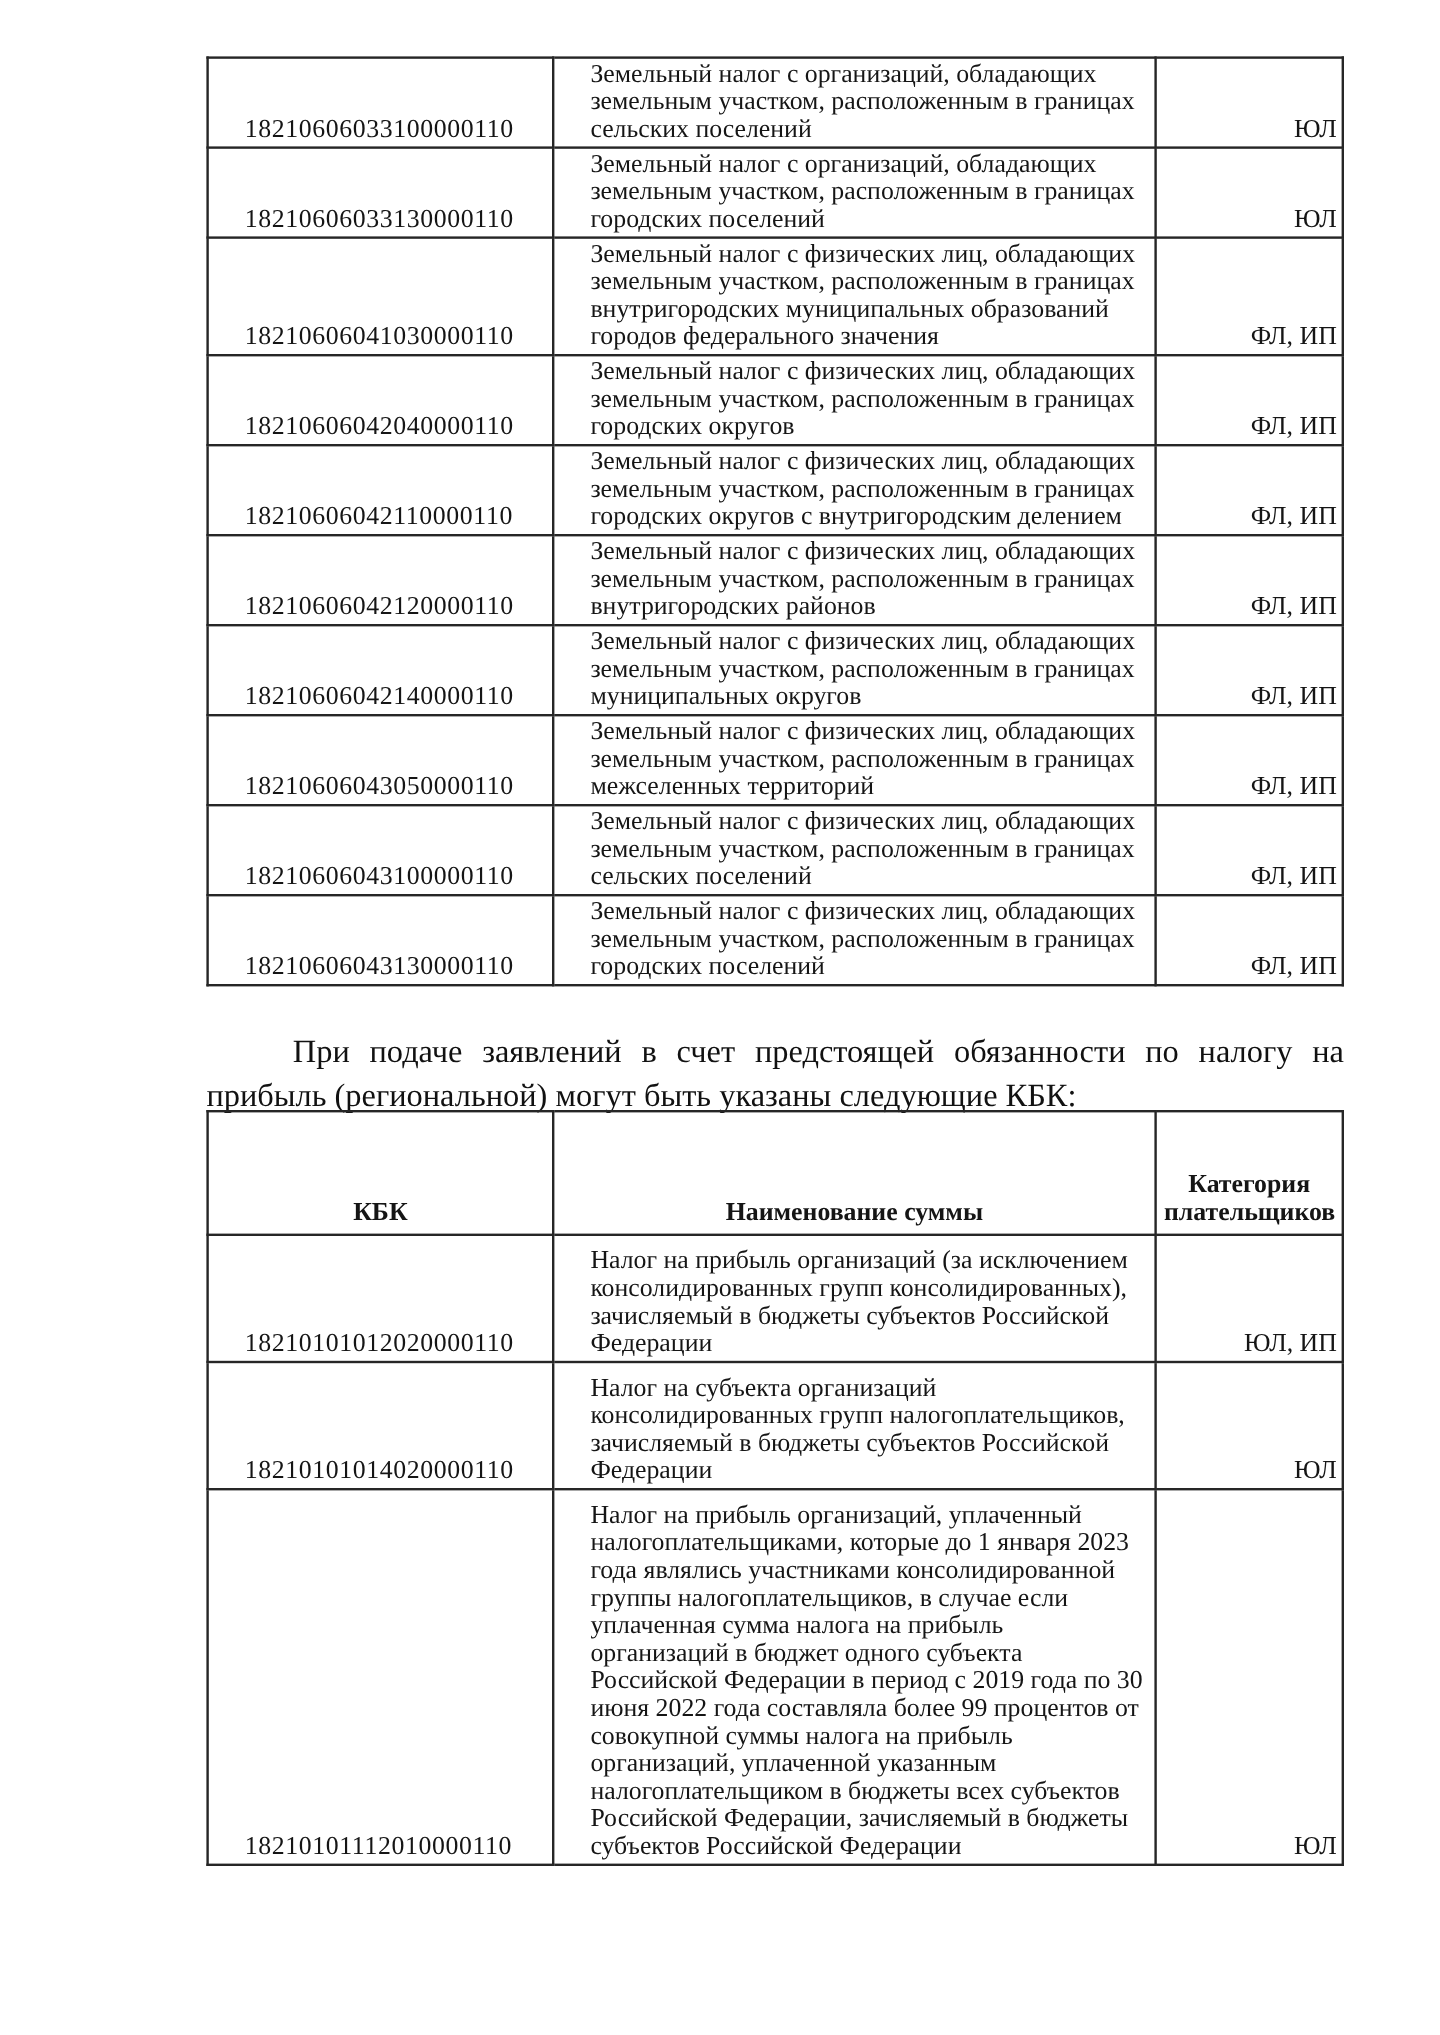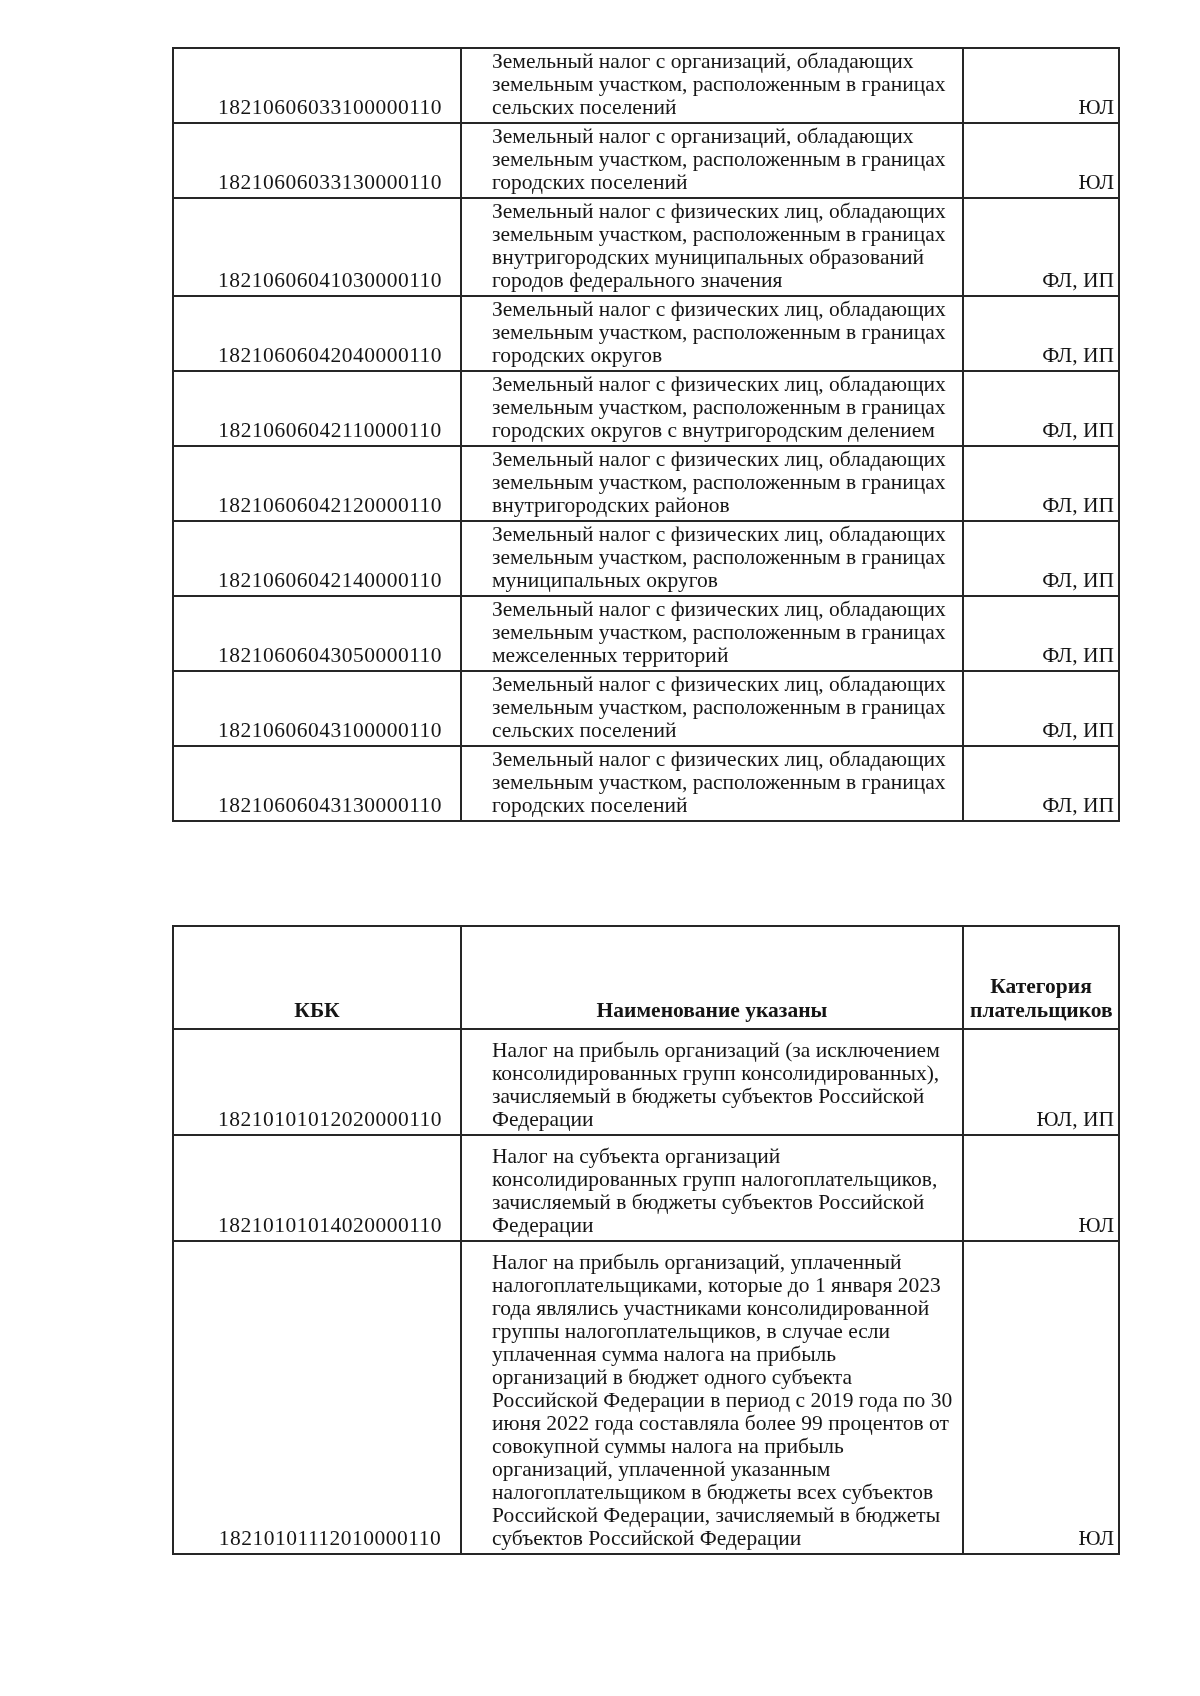--- a/index.html
+++ b/index.html
@@ -26,21 +26,21 @@
     border:2px solid #262626;
     overflow:hidden;
     padding-left:30px;
   }
   col.c-kbk{width:288px;}
   col.c-name{width:502px;}
   col.c-cat{width:156px;}
 
   td.kbk{
     vertical-align:bottom;
-    text-align:center;
+    text-align:left;
     padding:1px 4px 3px 10px;
     letter-spacing:0.5px;
     white-space:nowrap;
   }
   td.desc{
     vertical-align:top;
     text-align:left;
     padding:1px 8px 3px 11px;
   }
   td.cat{
@@ -134,31 +134,32 @@
         <td class="cat">ФЛ, ИП</td>
       </tr>
       <tr>
         <td class="kbk">18210606043130000110</td>
         <td class="desc">Земельный налог с физических лиц, обладающих земельным участком, расположенным в границах городских поселений</td>
         <td class="cat">ФЛ, ИП</td>
       </tr>
     </tbody>
   </table>
 
+  <p id="intro">При подаче заявлений в счет предстоящей обязанности по налогу на прибыль (региональной) могут быть указаны следующие КБК:</p>
 
   <table class="doc" id="table2">
     <colgroup>
         <col class="c-kbk">
         <col class="c-name">
         <col class="c-cat">
       </colgroup>
     <tbody>
       <tr class="head">
         <th>КБК</th>
-        <th>Наименование указаны</th>
+        <th>Наименование суммы</th>
         <th>Категория плательщиков</th>
       </tr>
       <tr>
         <td class="kbk">18210101012020000110</td>
         <td class="desc">Налог на прибыль организаций (за исключением консолидированных групп консолидированных), зачисляемый в бюджеты субъектов Российской Федерации</td>
         <td class="cat">ЮЛ, ИП</td>
       </tr>
       <tr>
         <td class="kbk">18210101014020000110</td>
         <td class="desc">Налог на субъекта организаций консолидированных групп налогоплательщиков, зачисляемый в бюджеты субъектов Российской Федерации</td>

